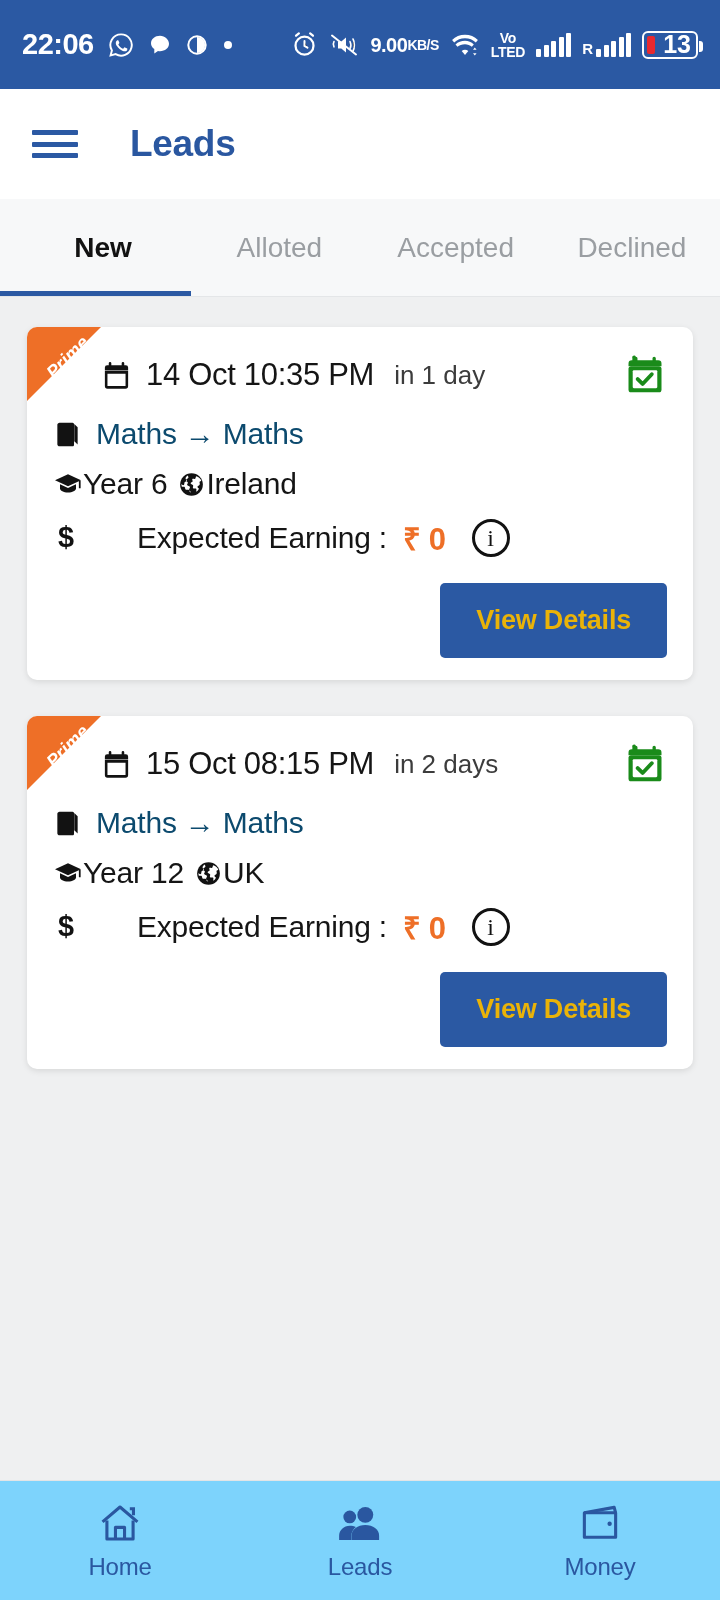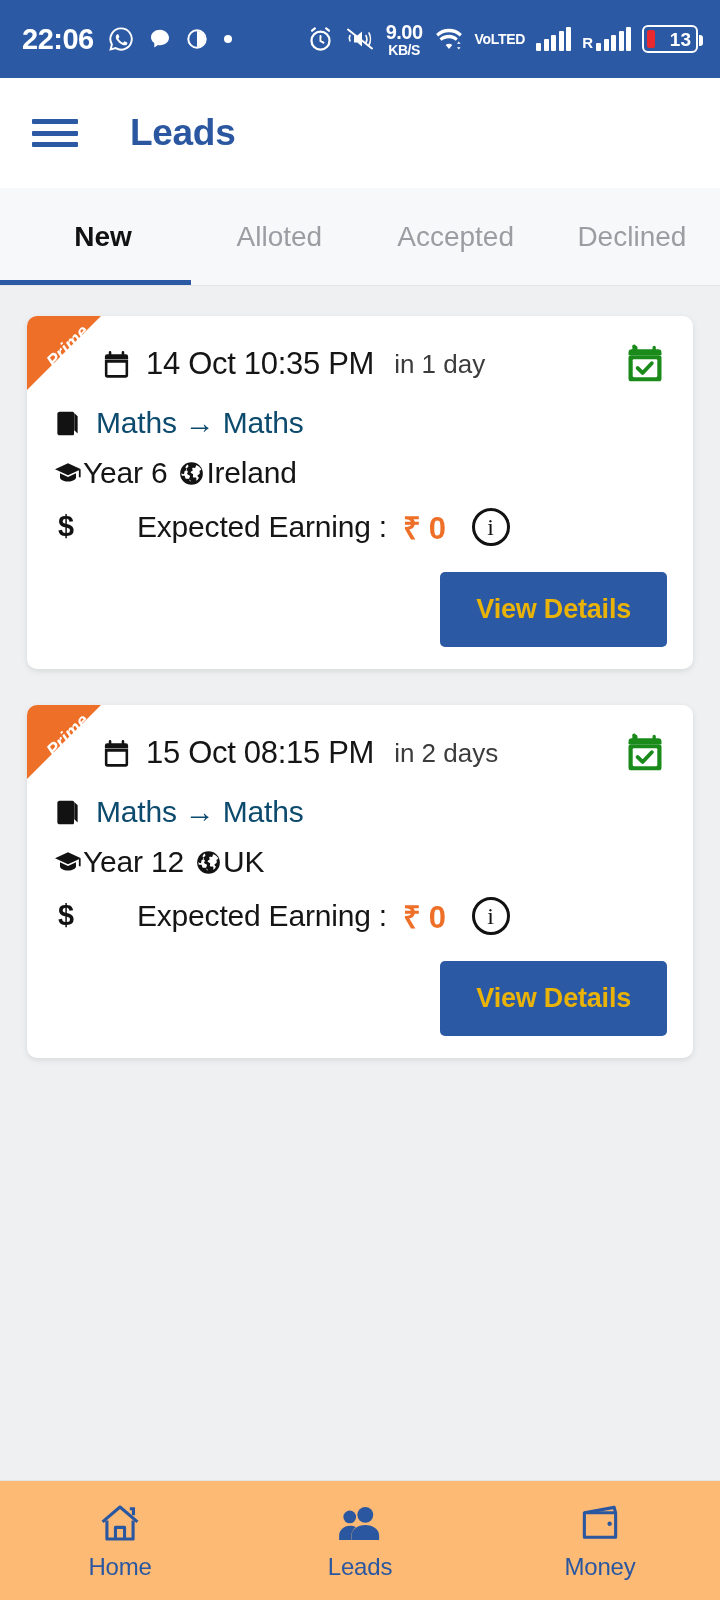--- a/index.html
+++ b/index.html
@@ -16,21 +16,21 @@
     position: relative;
     width: 720px;
     height: 1600px;
     display: flex;
     flex-direction: column;
     background: #eff0f1;
   }
 
   
   .status-bar {
-    height: 78px;
+    height: 89px;
     background: #2b59a3;
     display: flex;
     align-items: center;
     justify-content: center;
     gap: 12px;
     color: #ffffff;
     flex: 0 0 auto;
     padding: 0 22px;
   }
   .status-left {
@@ -48,31 +48,30 @@
   .status-right {
     display: flex;
     align-items: center;
     gap: 11px;
   }
   .sicon { display: flex; align-items: center; justify-content: center; }
   .sicon svg { display: block; }
 
   .kbs {
     display: flex;
-    flex-direction: column;
     align-items: center;
     line-height: 1;
     font-weight: 700;
   }
   .kbs .kbs-num { font-size: 20px; letter-spacing: -0.5px; }
   .kbs .kbs-unit { font-size: 14px; letter-spacing: -0.5px; margin-top: 1px; }
 
   .volte {
     display: flex;
-    flex-direction: row;
+    flex-direction: column;
     align-items: center;
     line-height: 1;
     font-weight: 700;
     font-size: 14px;
   }
   .volte span { display: block; letter-spacing: -0.3px; }
 
   .bars { display: flex; align-items: flex-end; gap: 2.5px; height: 24px; }
   .bars i { display: block; width: 5px; background: #ffffff; border-radius: 1px; }
   .bars i:nth-child(1) { height: 8px; }
@@ -108,21 +107,21 @@
   .battery .bfill {
     position: absolute;
     left: 3px;
     top: 3px;
     bottom: 3px;
     width: 8px;
     background: #e8292f;
     border-radius: 2px;
   }
   .battery .bnum {
-    font-size: 19px;
+    font-size: 25px;
     font-weight: 700;
     line-height: 1;
     color: #ffffff;
     position: relative;
     z-index: 2;
   }
 
   
   .app-bar {
     height: 110px;
@@ -318,21 +317,21 @@
     font-weight: 700;
     padding: 22px 36px;
     cursor: pointer;
     font-family: "Liberation Sans", sans-serif;
     letter-spacing: -0.2px;
   }
 
   
   .bottom-nav {
     height: 120px;
-    background: #fdba74;
+    background: #7dd3fc;
     border-top: 1px solid #e2e4e6;
     display: flex;
     align-items: center;
     flex: 0 0 auto;
   }
   .nav-item {
     flex: 1 1 0;
     display: flex;
     flex-direction: column;
     align-items: center;

